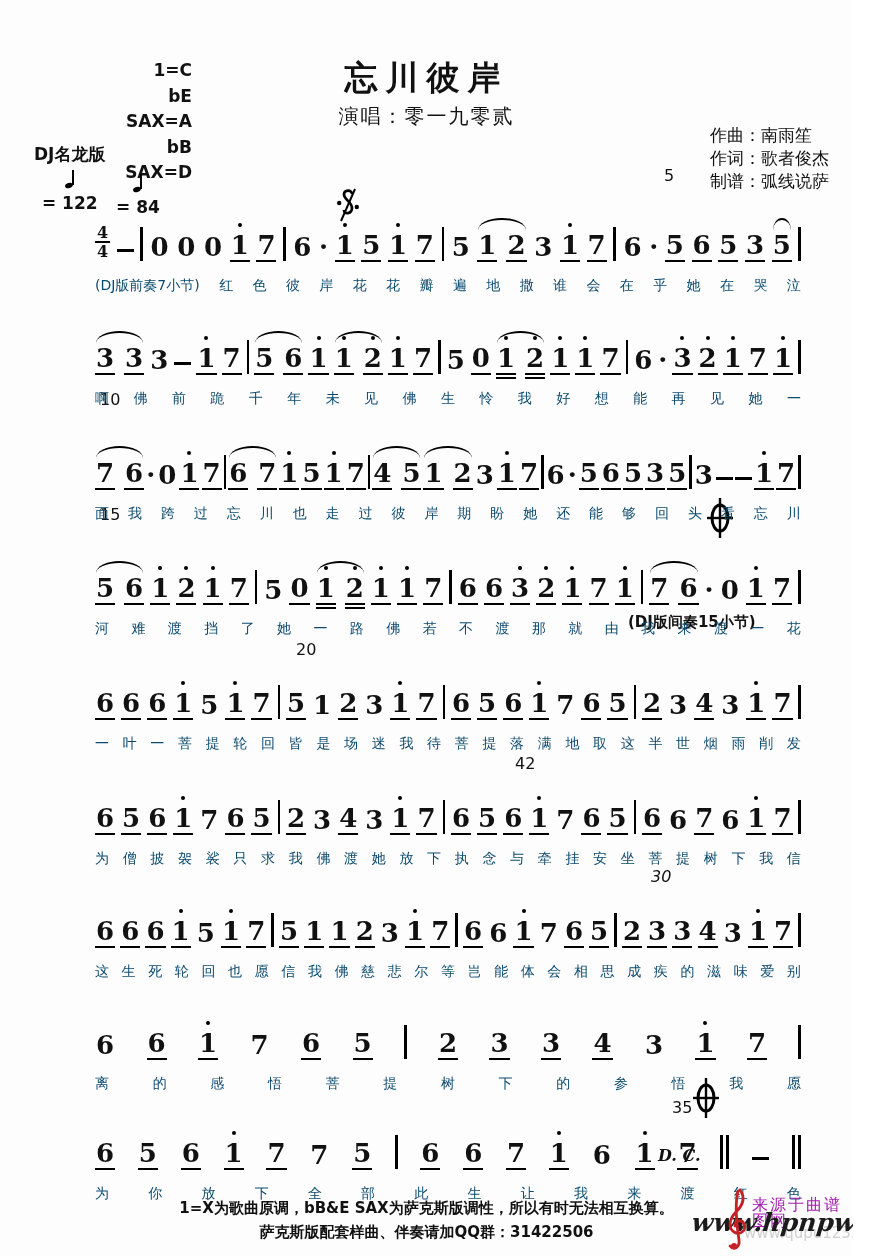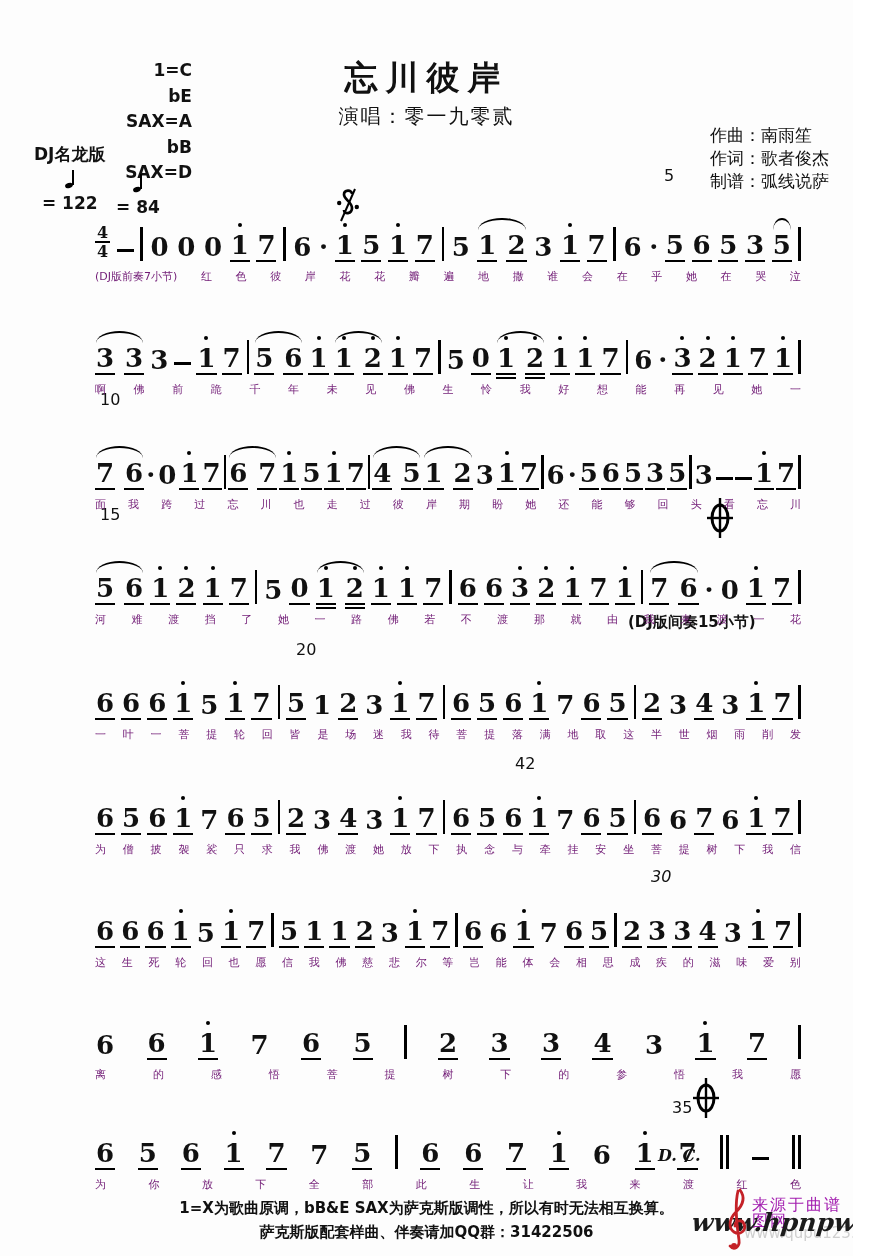--- a/index.html
+++ b/index.html
@@ -37,22 +37,22 @@
   .arc::before{content:"";position:absolute;top:-13px;left:1px;right:1px;height:10px;
                border-top:2.5px solid #000;border-radius:50% 50% 0 0/100% 100% 0 0;}
   .bar{width:2.5px;height:34px;background:#000;margin-bottom:1px;}
   .dbar{width:9px;height:34px;border-left:3px solid #000;border-right:3px solid #000;
         box-sizing:border-box;margin-bottom:1px;}
   .dash{width:17px;height:3.5px;background:#000;margin-bottom:10px;}
   .adot{font:700 26px/1 "DejaVu Serif",serif;margin-bottom:2px;}
   .ts{display:flex;flex-direction:column;align-items:center;
       font:700 16px/1.1 "DejaVu Serif",serif;margin-bottom:1px;}
   .ts .den{border-top:2px solid #000;padding:0 2px;}
-  .lyrics{display:flex;justify-content:space-between;margin-top:7px;
-          font-size:11px;color:#701a75;}
+  .lyrics{display:flex;justify-content:space-between;margin-top:15px;
+          font-size:14px;color:#0c4a6e;}
   .syl{white-space:nowrap;}
 
   
   .mnum{position:absolute;font:400 16px/1 "DejaVu Sans",sans-serif;color:#111;}
   .segno{position:absolute;left:336px;top:186px;}
   .coda1{position:absolute;left:706px;top:496px;}
   .coda2{position:absolute;left:692px;top:1076px;}
   .interlude{position:absolute;left:628px;top:615px;font:700 15px/1 "DejaVu Sans",sans-serif;}
   .dc{position:absolute;left:658px;top:1148px;font:700 italic 16px/1 "DejaVu Serif",serif;}
 

